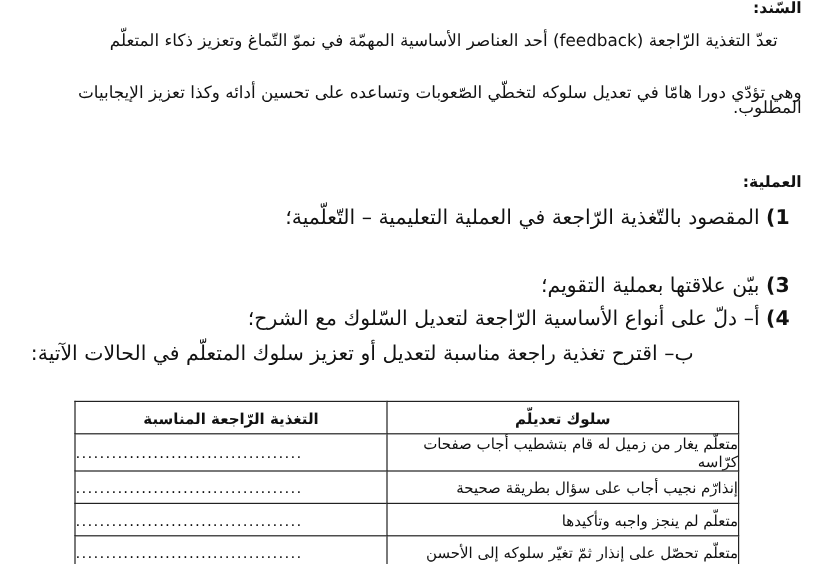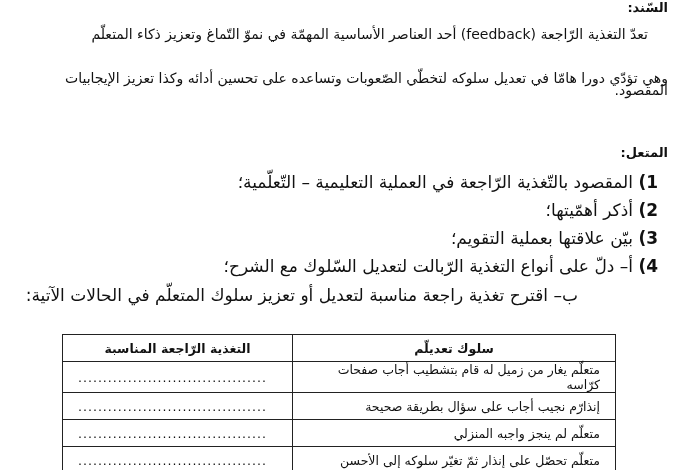--- a/index.html
+++ b/index.html
@@ -14,73 +14,69 @@
   .label { font-weight: bold; font-size: 13px; }
   .para { font-size: 14px; line-height: 28px; }
   .item { font-size: 17px; }
   .num { font-weight: bold; }
   table.fb {
     position: absolute; left: 62px; top: 334px;
     width: 554px; border-collapse: collapse;
     direction: rtl; font-size: 12.5px;
   }
   table.fb td, table.fb th {
-    border: 1.5px solid #222; height: 26px; padding: 0 15px;
+    border: 1.5px solid #222; height: 26px; padding: 0 0;
   }
   table.fb th { font-weight: bold; text-align: center; }
   table.fb td.beh { text-align: right; width: 292px; }
   table.fb td.ans { text-align: left; letter-spacing: 1px; }
 </style>
 </head>
 <body>
 
 <div class="page">
   <div class="abs label" style="right:10px; top:0px;">السّند:</div>
 
   <div class="abs para" style="right:30px; top:20px;">تعدّ التغذية الرّاجعة (feedback) أحد العناصر الأساسية المهمّة في نموّ التّماغ وتعزيز ذكاء المتعلّم</div>
   <div class="abs para" style="right:10px; top:64px;margin-left:11px;">وهي تؤدّي دورا هامّا في تعديل سلوكه لتخطّي الصّعوبات وتساعده على تحسين أدائه وكذا تعزيز الإيجابيات</div>
-  <div class="abs para" style="right:10px; top:76px;">المقصود.</div>
+  <div class="abs para" style="right:10px; top:76px;">المطلوب.</div>
 
-  <div class="abs label" style="right:10px; top:145px;">المتعل:</div>
+  <div class="abs label" style="right:10px; top:145px;">العملية:</div>
 
   <div class="abs item" style="right:20px; top:172px;">
     <span class="num">1)</span>
     <span>المقصود بالتّغذية الرّاجعة في العملية التعليمية – التّعلّمية؛</span>
-  </div>
-  <div class="abs item" style="right:20px; top:200px;">
-    <span class="num">2)</span>
-    <span>أذكر أهمّيتها؛</span>
   </div>
   <div class="abs item" style="right:20px; top:228px;margin-left:21px;">
     <span class="num">3)</span>
     <span>بيّن علاقتها بعملية التقويم؛</span>
   </div>
   <div class="abs item" style="right:20px; top:256px;">
     <span class="num">4)</span>
-    <span>أ– دلّ على أنواع التغذية الرّبالت لتعديل السّلوك مع الشرح؛</span>
+    <span>أ– دلّ على أنواع الأساسية الرّاجعة لتعديل السّلوك مع الشرح؛</span>
   </div>
 
   <div class="abs item" style="right:100px; top:285px;">ب– اقترح تغذية راجعة مناسبة لتعديل أو تعزيز سلوك المتعلّم في الحالات الآتية:</div>
 
   <table class="fb">
     <tbody>
         <tr>
       <th>سلوك تعديلّم</th>
       <th>التغذية الرّاجعة المناسبة</th>
     </tr>
     <tr>
       <td class="beh">متعلّم يغار من زميل له قام بتشطيب أجاب صفحات كرّاسه</td>
       <td class="ans">......................................</td>
     </tr>
     <tr>
       <td class="beh">إنذارّم نجيب أجاب على سؤال بطريقة صحيحة</td>
       <td class="ans">......................................</td>
     </tr>
     <tr>
-      <td class="beh">متعلّم لم ينجز واجبه المنزلي</td>
+      <td class="beh">متعلّم لم ينجز واجبه وتأكيدها</td>
       <td class="ans">......................................</td>
     </tr>
     <tr>
       <td class="beh">متعلّم تحصّل على إنذار ثمّ تغيّر سلوكه إلى الأحسن</td>
       <td class="ans">......................................</td>
     </tr>
   </tbody>
     </table>
 </div>
 

